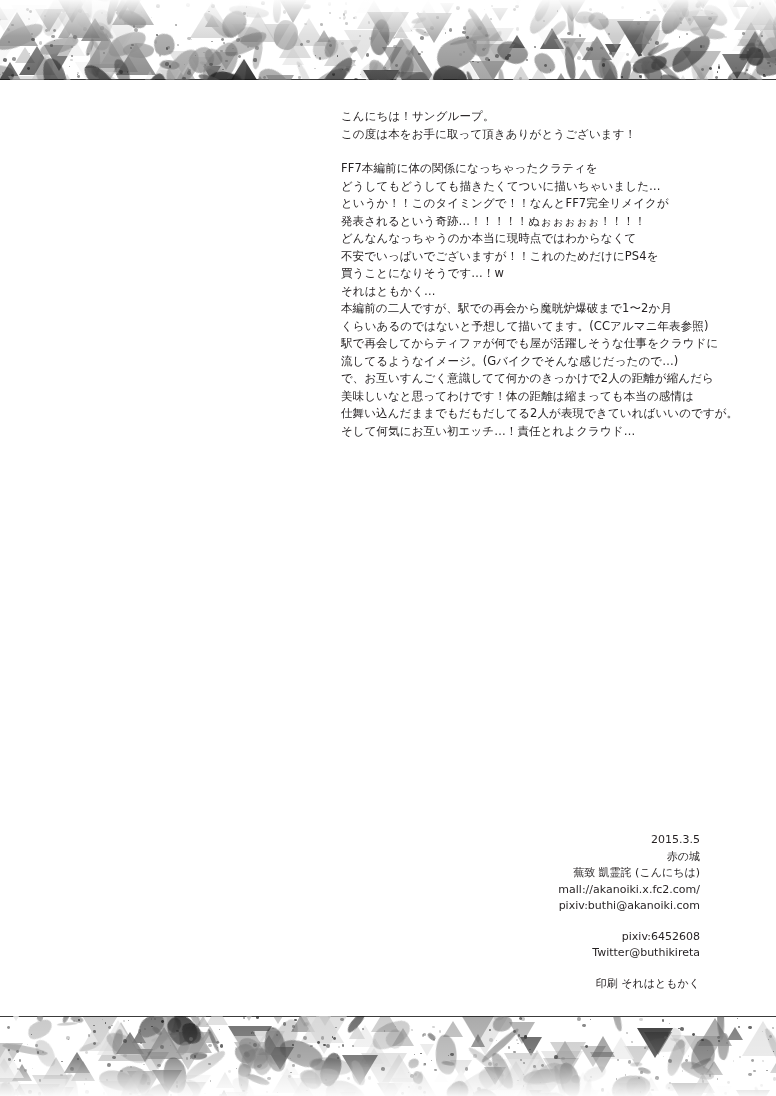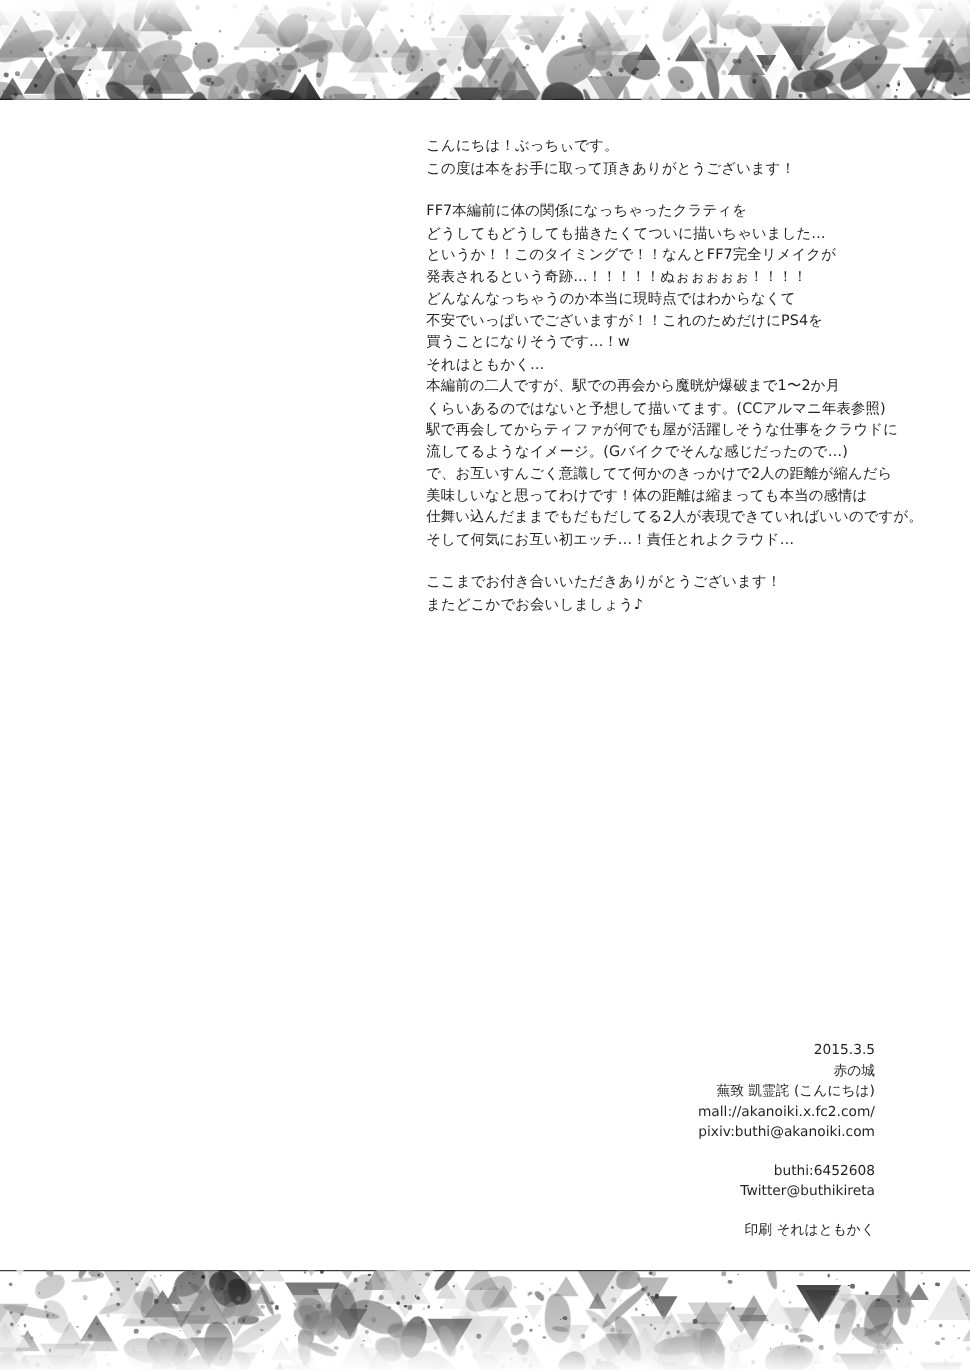--- a/index.html
+++ b/index.html
@@ -588,52 +588,50 @@
     <div class="splat" style="left: 392.688px; top: 36.8767px; width: 2.40319px; height: 2.40319px; background: rgb(26, 26, 26); opacity: 0.26;"></div>
     <div class="splat" style="left: 601.764px; top: 58.017px; width: 3.8403px; height: 3.8403px; background: rgb(77, 77, 77); opacity: 0.6;"></div>
     <div class="splat" style="left: 304.461px; top: 23.1666px; width: 2.15361px; height: 2.15361px; background: rgb(77, 77, 77); opacity: 0.34;"></div>
     <div class="splat" style="left: 6.75248px; top: 28.0594px; width: 3.22138px; height: 3.22138px; background: rgb(77, 77, 77); opacity: 0.36;"></div>
     <div class="splat" style="left: 342.506px; top: 12.9226px; width: 2.69198px; height: 2.69198px; background: rgb(26, 26, 26); opacity: 0.75;"></div>
     <div class="splat" style="left: 462.161px; top: 30.7949px; width: 3.51495px; height: 3.51495px; background: rgb(26, 26, 26); opacity: 0.63;"></div>
     <div style="position: absolute; left: 0px; top: 0px; width: 776px; height: 80px; background: linear-gradient(to top, rgba(255, 255, 255, 0) 0%, rgba(255, 255, 255, 0.25) 55%, rgba(255, 255, 255, 0.95) 100%);"></div>
   </div>
 
 <div class="content">
-  <p class="para">こんにちは！ぶっちぃです。
+  <p class="para">こんにちは！サングループ。
 この度は本をお手に取って頂きありがとうございます！</p>
   <p class="para">FF7本編前に体の関係になっちゃったクラティを
 どうしてもどうしても描きたくてついに描いちゃいました…
 というか！！このタイミングで！！なんとFF7完全リメイクが
 発表されるという奇跡…！！！！！ぬぉぉぉぉぉ！！！！
 どんなんなっちゃうのか本当に現時点ではわからなくて
 不安でいっぱいでございますが！！これのためだけにPS4を
 買うことになりそうです…！w
 それはともかく…
 本編前の二人ですが、駅での再会から魔晄炉爆破まで1〜2か月
 くらいあるのではないと予想して描いてます。(CCアルマニ年表参照)
 駅で再会してからティファが何でも屋が活躍しそうな仕事をクラウドに
 流してるようなイメージ。(Gバイクでそんな感じだったので…)
 で、お互いすんごく意識してて何かのきっかけで2人の距離が縮んだら
 美味しいなと思ってわけです！体の距離は縮まっても本当の感情は
 仕舞い込んだままでもだもだしてる2人が表現できていればいいのですが。
 そして何気にお互い初エッチ…！責任とれよクラウド…</p>
-  <p class="para last">ここまでお付き合いいただきありがとうございます！
-またどこかでお会いしましょう♪</p>
 </div>
 
 <div class="colophon">
   <div class="blk">
     <div class="row">2015.3.5</div>
     <div class="row">赤の城</div>
     <div class="row">蕪致 凱霊詫 (こんにちは)</div>
     <div class="row">mall://akanoiki.x.fc2.com/</div>
     <div class="row">pixiv:buthi@akanoiki.com</div>
   </div>
   <div class="blk">
-    <div class="row">buthi:6452608</div>
+    <div class="row">pixiv:6452608</div>
     <div class="row">Twitter@buthikireta</div>
   </div>
   <div class="blk">
     <div class="row">印刷 それはともかく</div>
   </div>
 </div>
 
 <div class="band bottom" id="band-bottom">
   <div class="edge-line"></div>
 <div class="tri" style="left: 313.564px; top: -7.6193px; border-left: 11.2269px solid transparent; border-right: 11.2269px solid transparent; border-top: 18.4121px solid rgb(168, 168, 168); opacity: 0.86;"></div>

